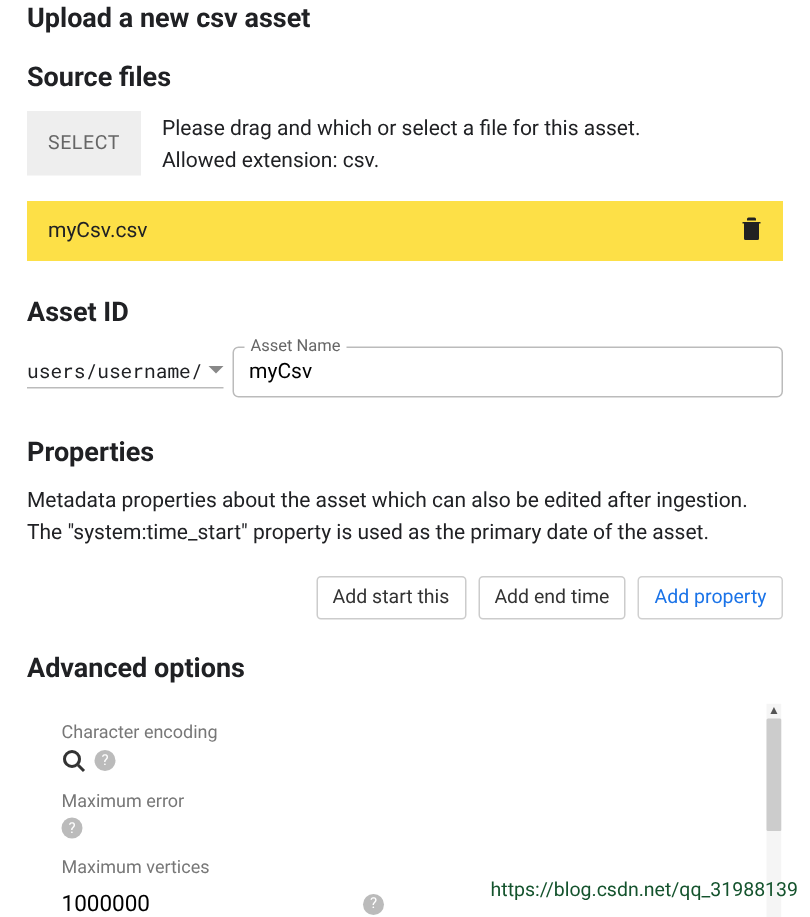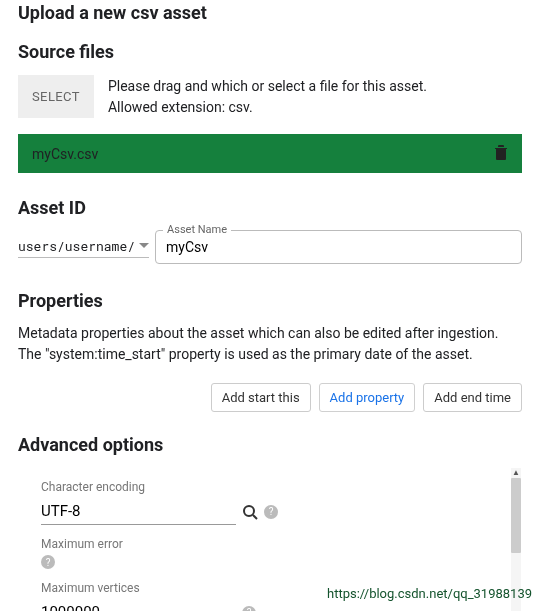--- a/index.html
+++ b/index.html
@@ -17,42 +17,42 @@
     margin-top: 2px;
     margin-bottom: 18px;
   }
   .section-heading {
     font-size: 18px;
     font-weight: 700;
     margin-bottom: 12px;
   }
   .select-row {
     display: flex;
-    align-items: center;
+    align-items: flex-start;
     gap: 14px;
     margin-bottom: 16px;
   }
   .select-btn {
     background: #eee;
     border: none;
     color: #666;
     font-size: 13px;
     letter-spacing: 0.4px;
     padding: 14px 14px;
     cursor: pointer;
     font-family: inherit;
   }
   .hint-text {
     font-size: 14px;
     color: #202124;
     line-height: 1.5;
     padding-top: 2px;
   }
   .file-row {
-    background: #15803d;
+    background: #fde047;
     display: flex;
     align-items: center;
     justify-content: space-between;
     padding: 10px 14px;
     margin-bottom: 24px;
   }
   .file-name { font-size: 14px; }
   .trash-icon { cursor: pointer; }
   .asset-id-row {
     display: flex;
@@ -221,31 +221,30 @@
     <input class="asset-name-input" value="myCsv" style="">
   </div>
 </div>
 
 <h2 class="section-heading">Properties</h2>
 
 <p class="description">Metadata properties about the asset which can also be edited after ingestion. The "system:time_start" property is used as the primary date of the asset.</p>
 
 <div class="button-row">
   <button class="outlined-btn">Add start this</button>
+  <button class="outlined-btn">Add end time</button>
   <button class="outlined-btn accent">Add property</button>
-  <button class="outlined-btn">Add end time</button>
 </div>
 
 <h2 class="section-heading space-top">Advanced options</h2>
 
 <div class="advanced-panel">
   <div class="adv-field">
     <div class="adv-label">Character encoding</div>
     <div class="adv-input-row">
-      <input class="adv-input" value="UTF-8" style="">
       <span class="search-icon">
         <svg width="16" height="16" viewBox="0 0 16 16" fill="none" stroke="#333" stroke-width="2">
           <circle cx="7" cy="7" r="5"></circle>
             <line x1="11" y1="11" x2="15" y2="15"></line>
         </svg>
       </span>
       <span class="help-circle">?</span>
     </div>
   </div>
 

